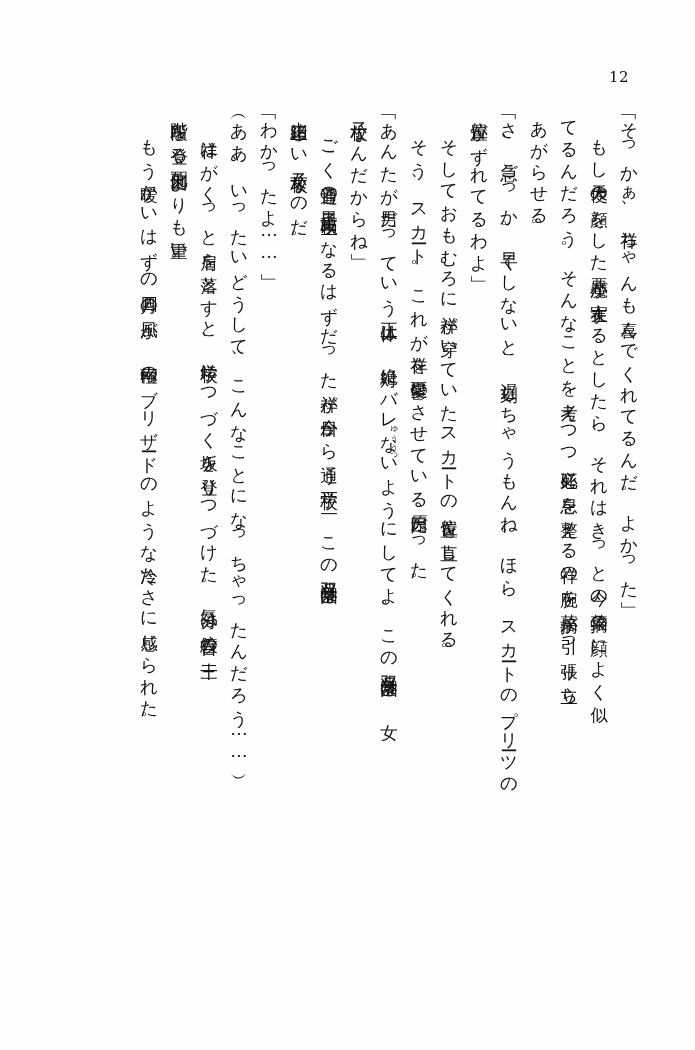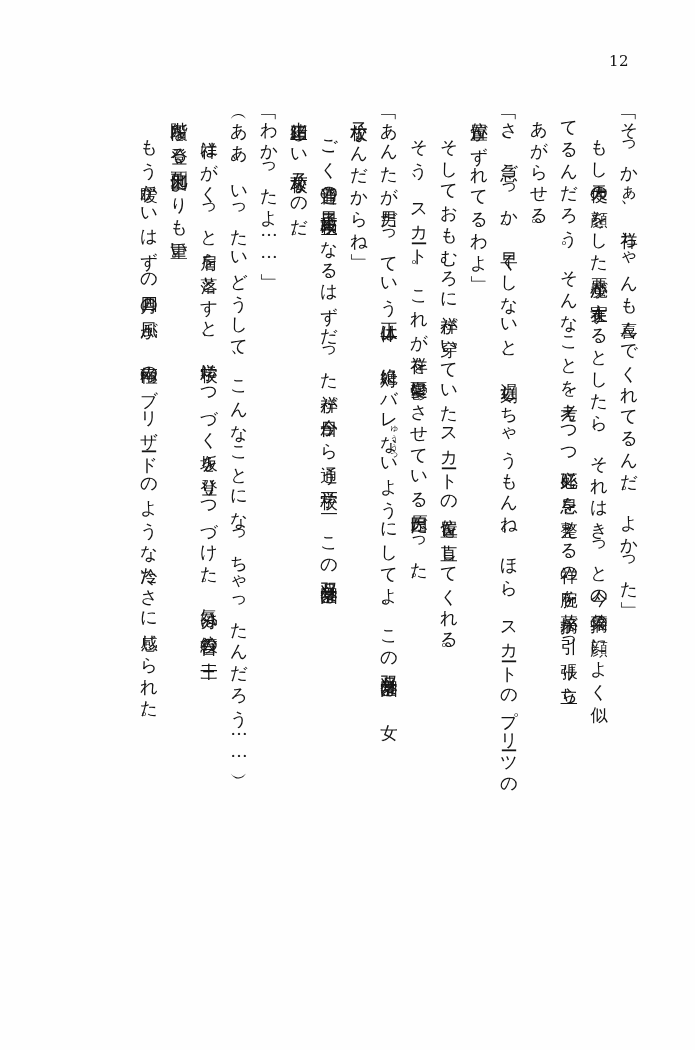--- a/index.html
+++ b/index.html
@@ -15,21 +15,21 @@
     position: relative;
     overflow: hidden;
   }
   .page {
     position: absolute;
     inset: 0;
     background: #fefefe;
   }
   .page-number {
     position: absolute;
-    top: 52px;
+    top: 68px;
     right: 66px;
     font-size: 15px;
     color: #111;
     letter-spacing: 0.5px;
     font-family: "DejaVu Serif", "Liberation Serif", serif;
   }
   .text-block {
     position: absolute;
     top: 108px;
     left: 58px;

